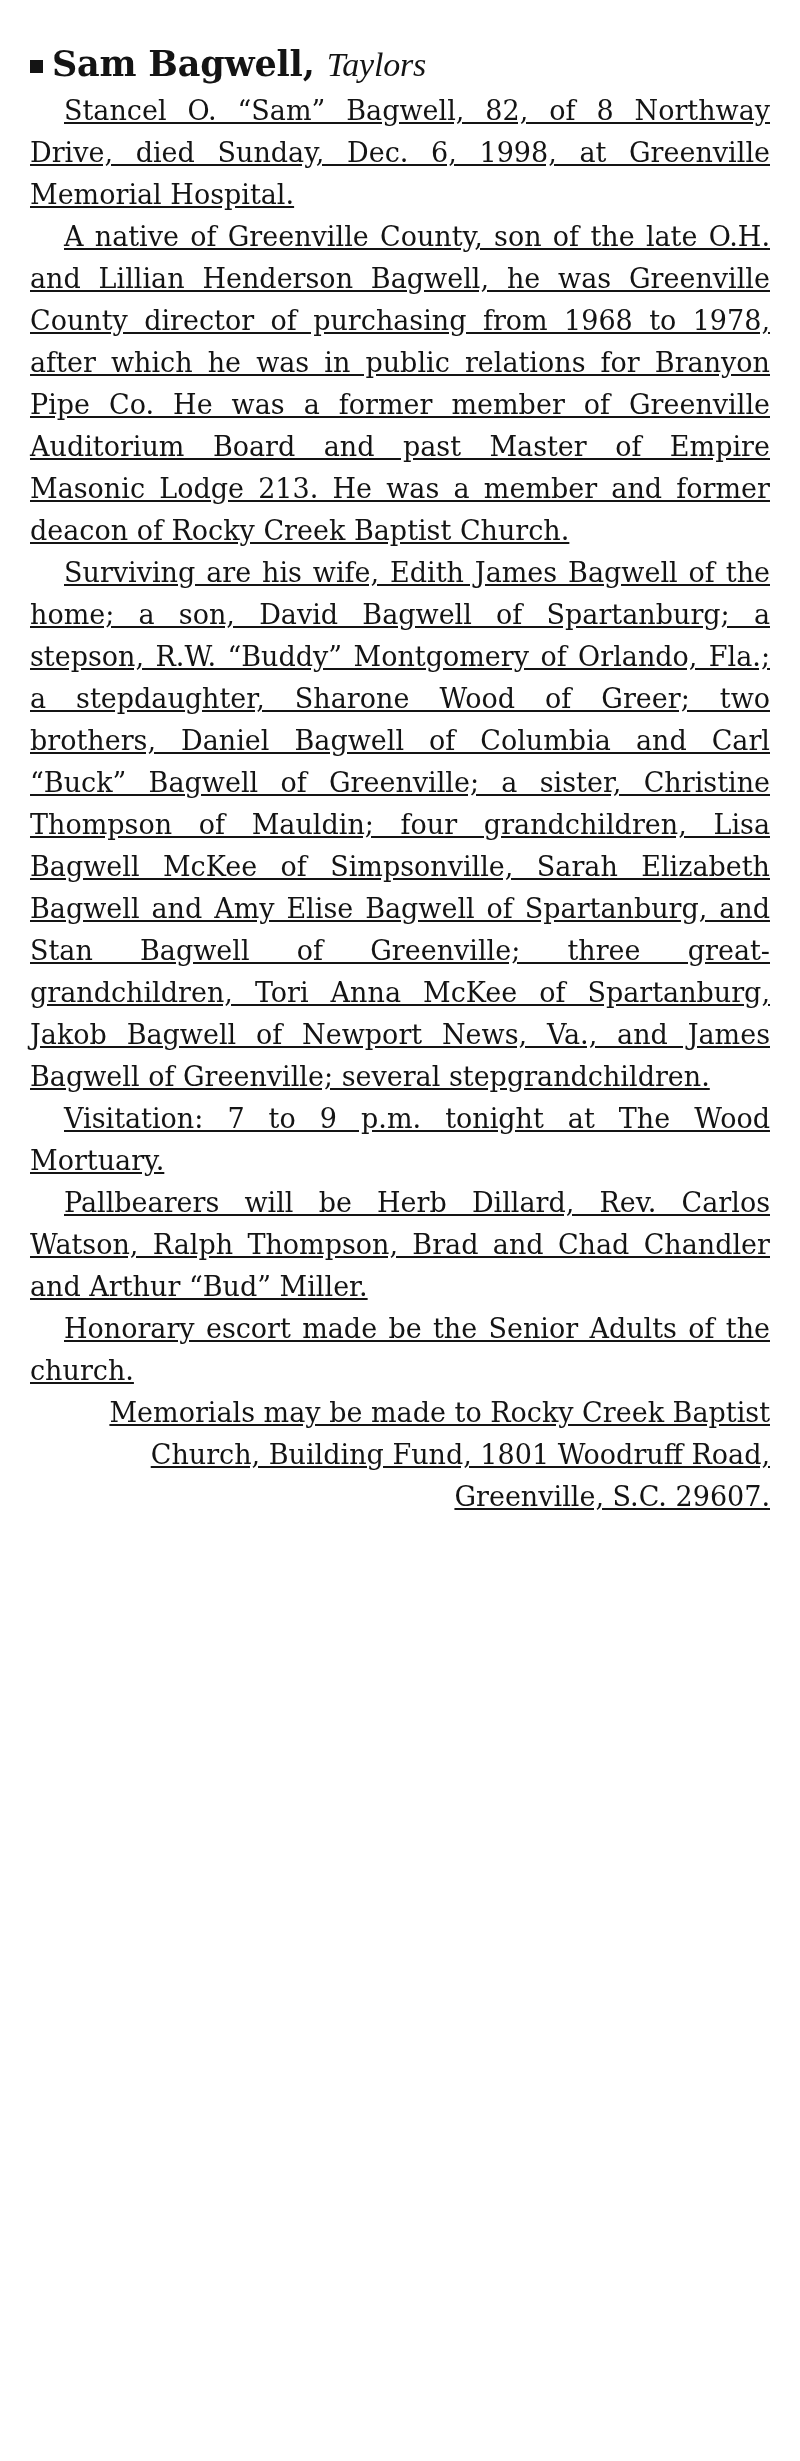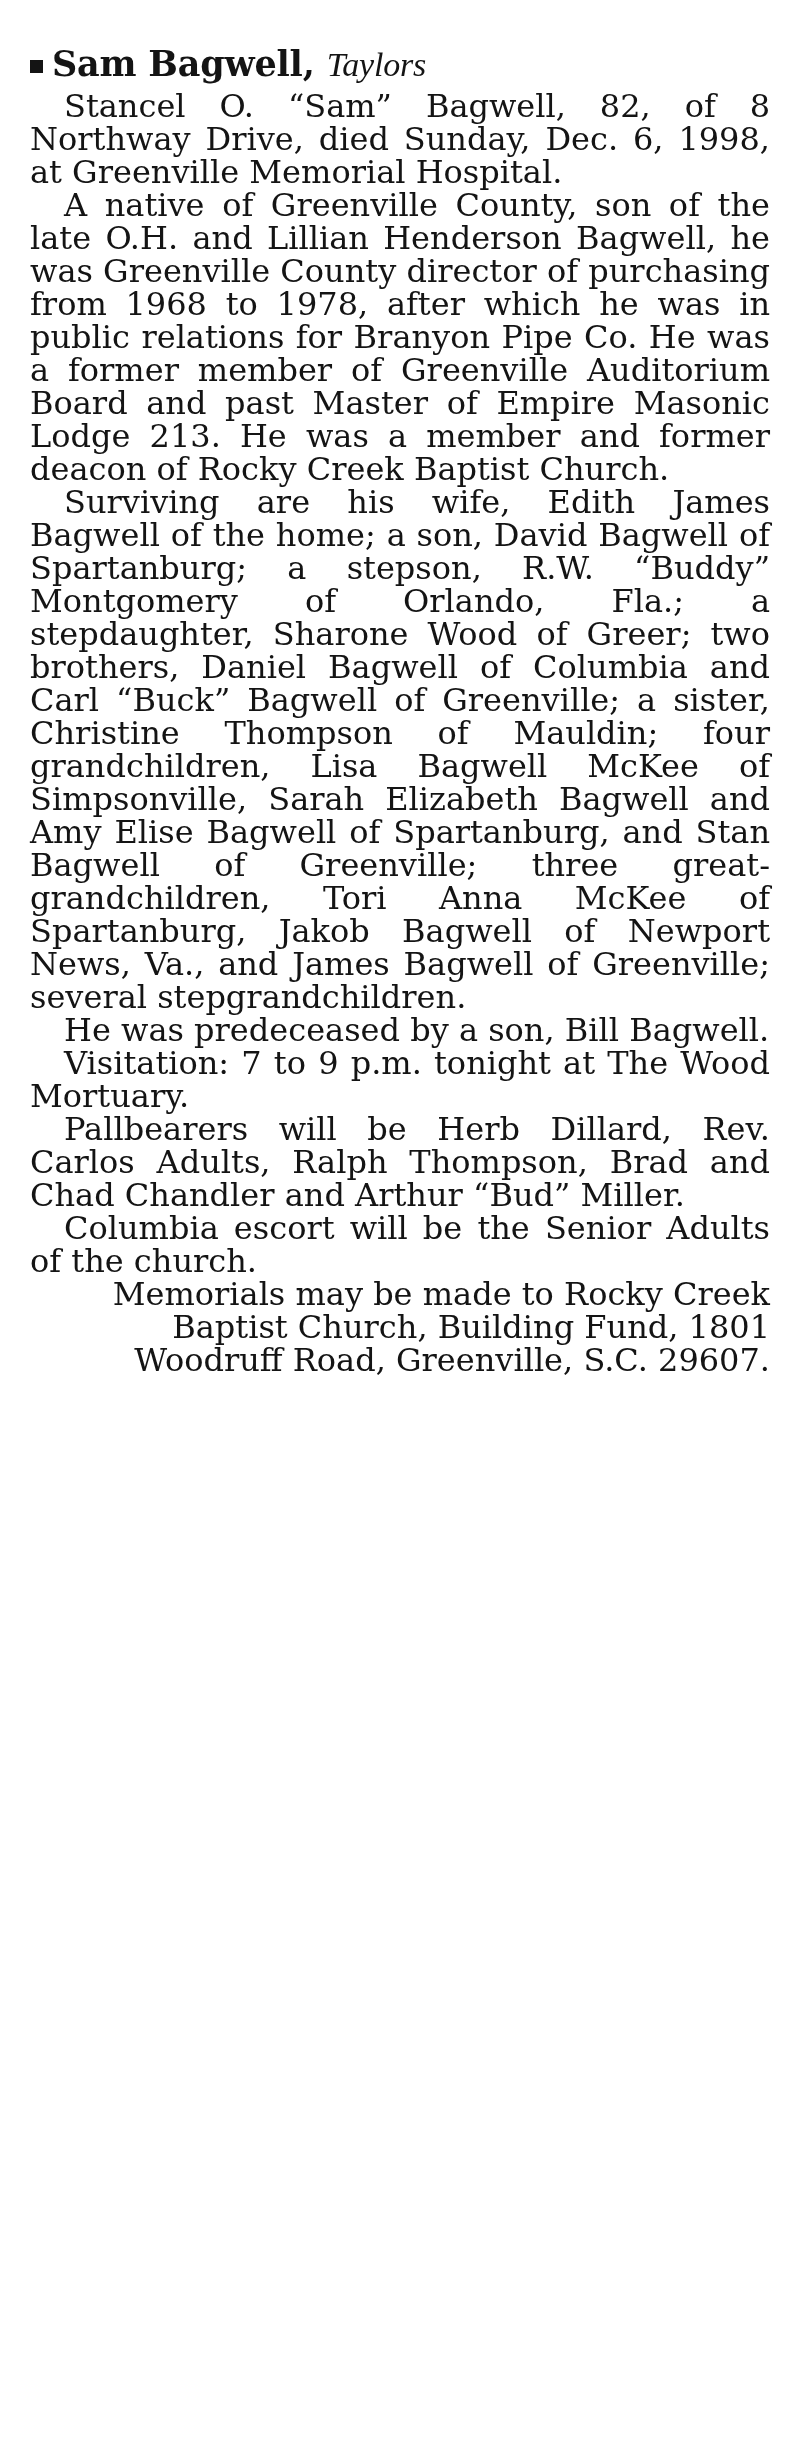--- a/index.html
+++ b/index.html
@@ -48,28 +48,29 @@
   }
   .headline .town {
     font-family: "Liberation Serif", serif;
     font-style: italic;
     font-weight: normal;
     font-size: 34px;
   }
   p.body {
     margin: 0;
     font-family: "DejaVu Serif", "Liberation Serif", serif;
-    font-size: 32px;
-    line-height: 33px;
+    font-size: 27px;
+    line-height: 42px;
     text-align: justify;
     text-justify: inter-word;
     text-indent: 34px;
     -webkit-hyphens: auto;
     hyphens: auto;
     word-spacing: 0px;
+    text-decoration: underline;
   }
   p.body:last-child {
     text-align: right;
   }
   .footer-rule {
     position: absolute;
     left: 60px;
     top: 2452px;
     width: 300px;
     height: 2px;
@@ -84,23 +85,22 @@
   <div class="obit">
 
     <h1 class="headline">
       <span class="bullet-icon"></span><span>Sam Bagwell,</span>
       <span class="town">Taylors</span>
     </h1>
 
     <p class="body">Stancel O. “Sam” Bagwell, 82, of 8 Northway Drive, died Sunday, Dec. 6, 1998, at Greenville Memorial Hospital.</p>
     <p class="body">A native of Greenville County, son of the late O.H. and Lillian Henderson Bagwell, he was Greenville County director of purchasing from 1968 to 1978, after which he was in public relations for Branyon Pipe Co. He was a former member of Greenville Auditorium Board and past Master of Empire Masonic Lodge 213. He was a member and former deacon of Rocky Creek Baptist Church.</p>
     <p class="body">Surviving are his wife, Edith James Bagwell of the home; a son, David Bagwell of Spartanburg; a stepson, R.W. “Buddy” Montgomery of Orlando, Fla.; a stepdaughter, Sharone Wood of Greer; two brothers, Daniel Bagwell of Columbia and Carl “Buck” Bagwell of Greenville; a sister, Christine Thompson of Mauldin; four grandchildren, Lisa Bagwell McKee of Simpsonville, Sarah Elizabeth Bagwell and Amy Elise Bagwell of Spartanburg, and Stan Bagwell of Greenville; three great-grandchildren, Tori Anna McKee of Spartanburg, Jakob Bagwell of Newport News, Va., and James Bagwell of Greenville; several stepgrandchildren.</p>
-    <p class="body">He was predeceased by a son, Bill Bagwell.</p>
     <p class="body">Visitation: 7 to 9 p.m. tonight at The Wood Mortuary.</p>
-    <p class="body">Pallbearers will be Herb Dillard, Rev. Carlos Adults, Ralph Thompson, Brad and Chad Chandler and Arthur “Bud” Miller.</p>
-    <p class="body">Columbia escort will be the Senior Adults of the church.</p>
+    <p class="body">Pallbearers will be Herb Dillard, Rev. Carlos Watson, Ralph Thompson, Brad and Chad Chandler and Arthur “Bud” Miller.</p>
+    <p class="body">Honorary escort made be the Senior Adults of the church.</p>
     <p class="body">Memorials may be made to Rocky Creek Baptist Church, Building Fund, 1801 Woodruff Road, Greenville, S.C. 29607.</p>
 
   </div>
 
   <div class="footer-rule"></div>
 
 </div>
 
 </body></html>

